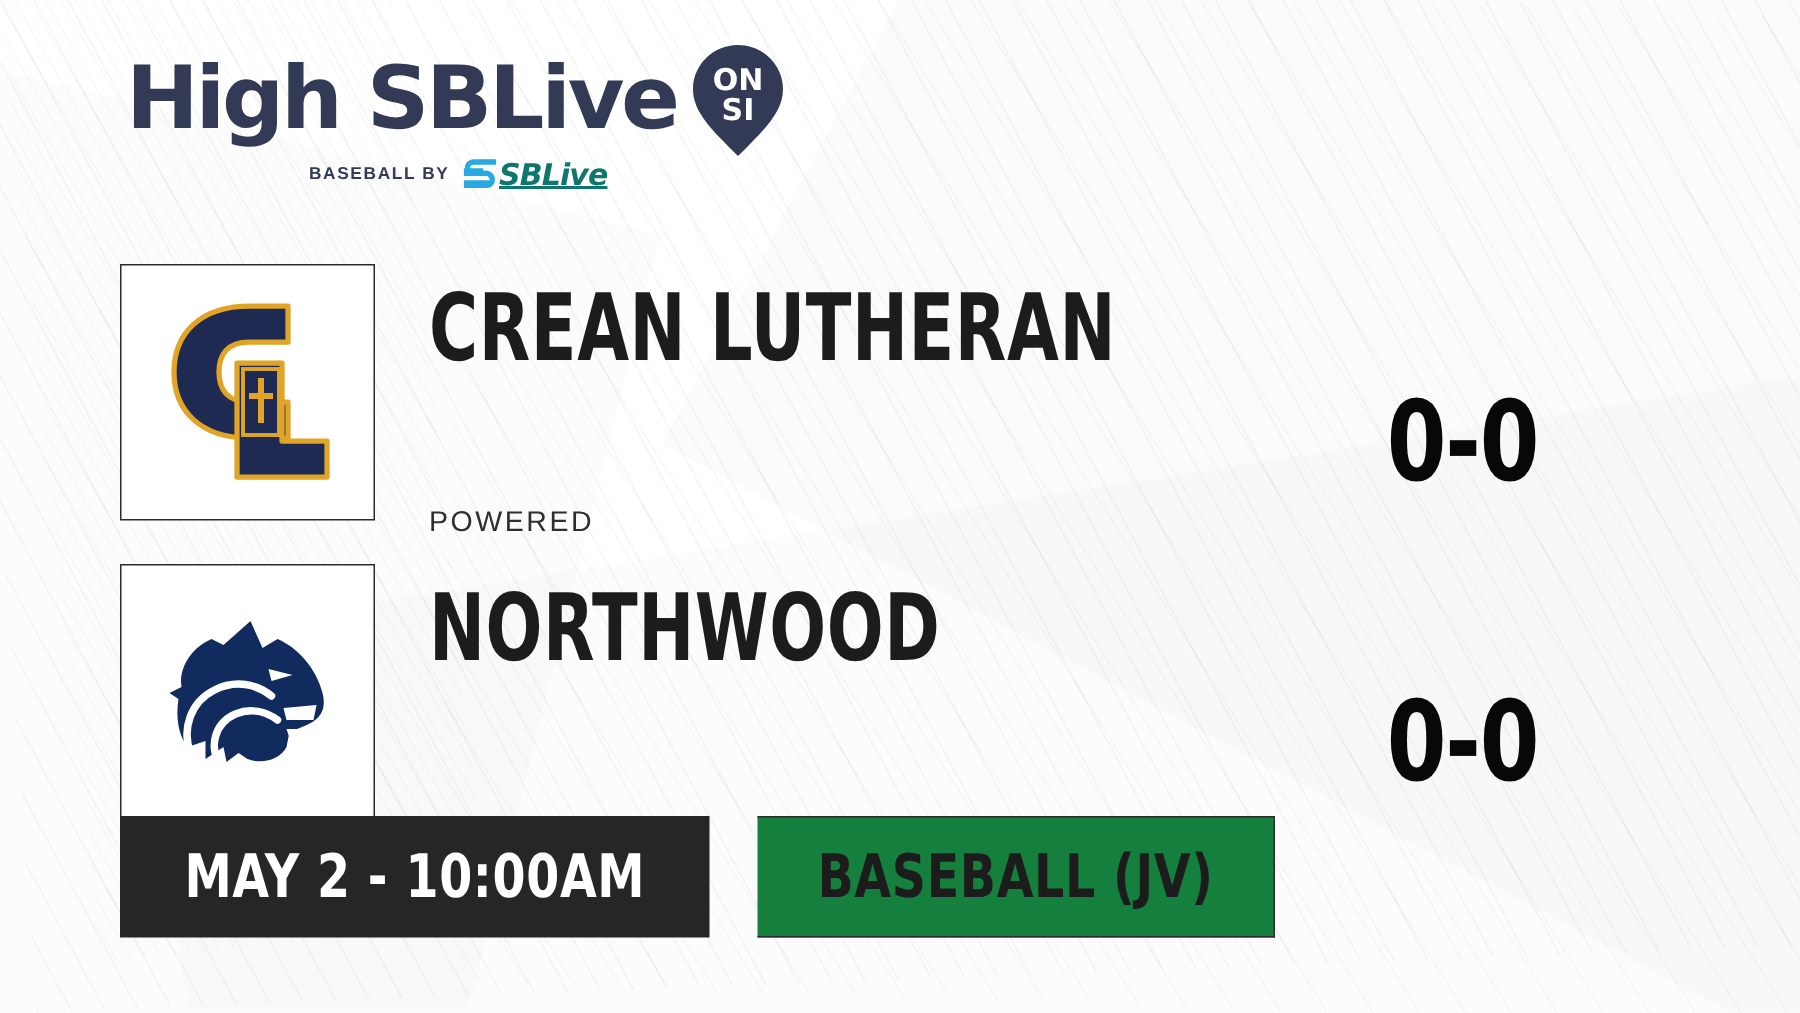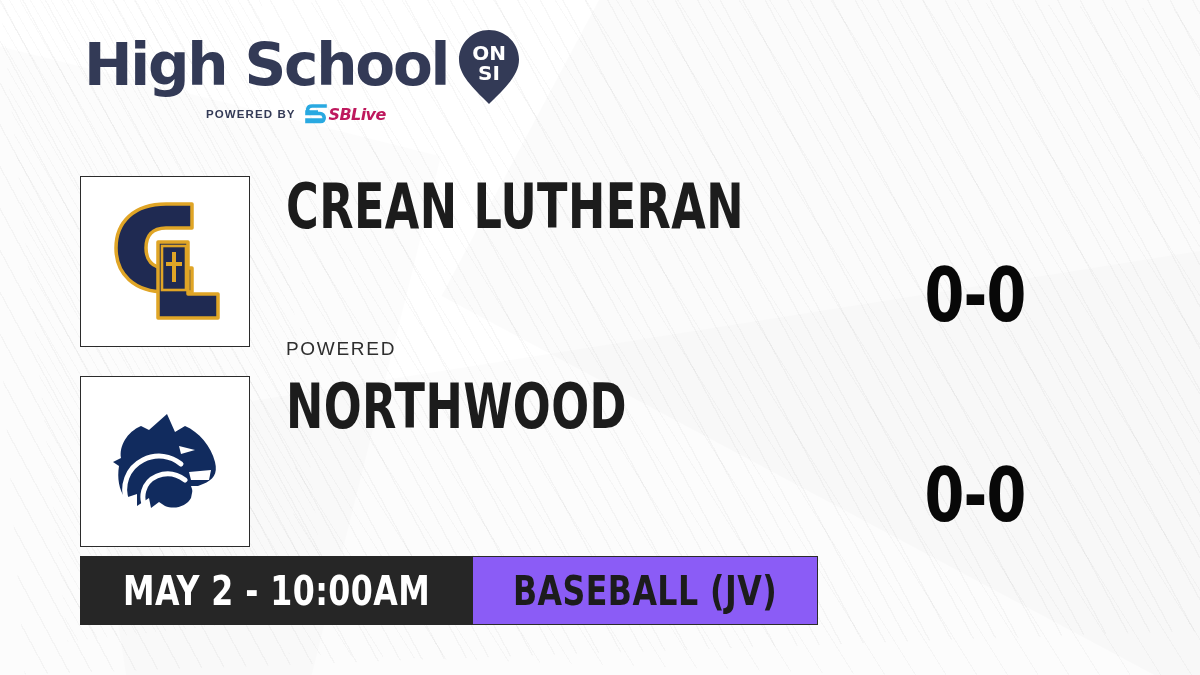--- a/index.html
+++ b/index.html
@@ -127,24 +127,25 @@
   }
   .sblive-mark {
     margin-left: 9px;
     display: flex;
     align-items: center;
   }
   .sblive-word {
     font-family: "DejaVu Sans", sans-serif;
     font-style: italic;
     font-weight: bold;
-    font-size: 16px;
+    font-size: 20px;
     letter-spacing: -0.6px;
-    color: #be185d;
+    color: #0f766e;
     margin-left: 2px;
+    text-decoration: underline;
   }
 
   
   .team-row {
     position: absolute;
     left: 0;
     width: 1200px;
   }
   .team-row.row-1 { top: 176px; }
   .team-row.row-2 { top: 376px; }
@@ -160,21 +161,21 @@
     box-sizing: border-box;
     display: flex;
     align-items: center;
     justify-content: center;
   }
   .logo-box svg { display: block; }
 
   .team-text {
     position: absolute;
     left: 286px;
-    top: 0;
+    top: 12px;
     width: 560px;
   }
   .team-name {
     font-family: "DejaVu Sans Condensed", "Liberation Sans Narrow", "Liberation Sans", sans-serif;
     font-weight: bold;
     font-size: 62px;
     line-height: 62px;
     color: #1c1c1c;
     white-space: nowrap;
     transform: scaleX(0.80);
@@ -207,24 +208,25 @@
     transform: scaleX(0.86);
     letter-spacing: -1px;
   }
   .score-1 { top: 258px; }
   .score-2 { top: 458px; }
 
   
   .info-bar {
     position: absolute;
     left: 80px;
-    top: 556px;
-    height: 69px;
+    top: 544px;
+    height: 81px;
     display: flex;
     align-items: stretch;
+    gap: 32px;
   }
   .info-date {
     background: #262626;
     display: flex;
     align-items: center;
     justify-content: center;
     padding: 0 22px;
     min-width: 312px;
     box-sizing: border-box;
   }
@@ -232,21 +234,21 @@
     font-family: "DejaVu Sans Condensed", "Liberation Sans Narrow", "Liberation Sans", sans-serif;
     font-weight: bold;
     font-size: 40px;
     line-height: 40px;
     color: #ffffff;
     white-space: nowrap;
     transform: scaleX(0.88);
     letter-spacing: 0.5px;
   }
   .info-sport {
-    background: #8b5cf6;
+    background: #15803d;
     border: 1.4px solid #2b2b2b;
     border-left: none;
     box-sizing: border-box;
     display: flex;
     align-items: center;
     justify-content: flex-start;
     padding: 0 22px;
     min-width: 344px;
   }
   .info-sport span {
@@ -267,31 +269,31 @@
 
   <div class="bg-layer bg-wedge-1"></div>
   <div class="bg-layer bg-wedge-2"></div>
   <div class="bg-layer bg-wedge-3"></div>
   <div class="bg-layer bg-fan-b"></div>
   <div class="bg-layer bg-fan-a"></div>
   <div class="bg-layer bg-fan-c"></div>
 
   <div class="header">
     <div class="wordmark-row">
-      <div class="wordmark">High School</div>
+      <div class="wordmark">High SBLive</div>
       <div class="pin">
         <svg viewBox="0 0 62 76" width="62" height="76" aria-hidden="true">
           <path d="M31 1 C14.5 1 1 14.2 1 30.5 C1 46 14 58 31 75 C48 58 61 46 61 30.5 C61 14.2 47.5 1 31 1 Z" fill="#333a56"></path>
           <text x="31" y="31" text-anchor="middle" font-family="DejaVu Sans, sans-serif" font-weight="bold" font-size="20" fill="#ffffff">ON</text>
           <text x="31" y="51" text-anchor="middle" font-family="DejaVu Sans, sans-serif" font-weight="bold" font-size="20" fill="#ffffff">SI</text>
         </svg>
       </div>
     </div>
     <div class="powered-row">
-      <span class="powered-by">POWERED BY</span>
+      <span class="powered-by">BASEBALL BY</span>
       <span class="sblive-mark">
         <svg width="22" height="20" viewBox="0 0 22 20" aria-hidden="true">
           <path d="M20 2 L7 2 C2 2 1 8 5.5 8 L13 8 L2 8 L2 9.5 L15 9.5 C20 9.5 21 17.5 15.5 17.5 L2 17.5 L2 16 L16 16" fill="none" stroke="#29a9e1" stroke-width="3.6" stroke-linecap="square"></path>
         </svg>
         <span class="sblive-word">SBLive</span>
       </span>
     </div>
   </div>
 
   <div class="team-row row-1">

